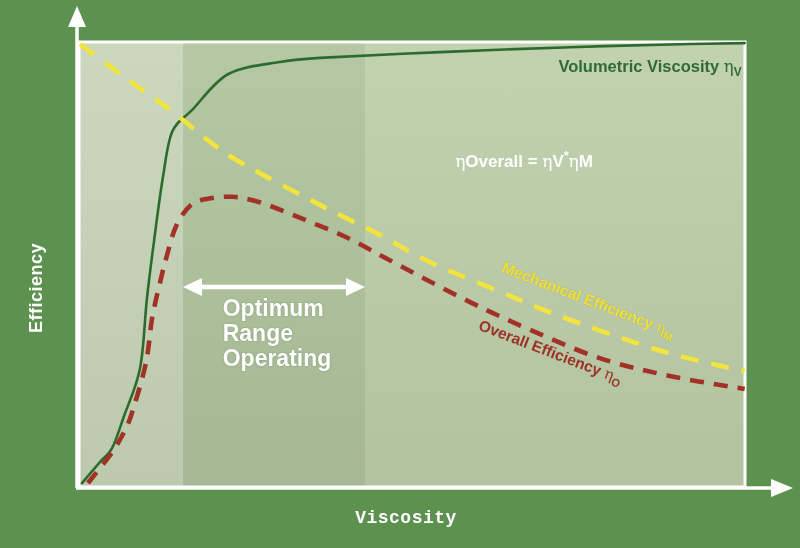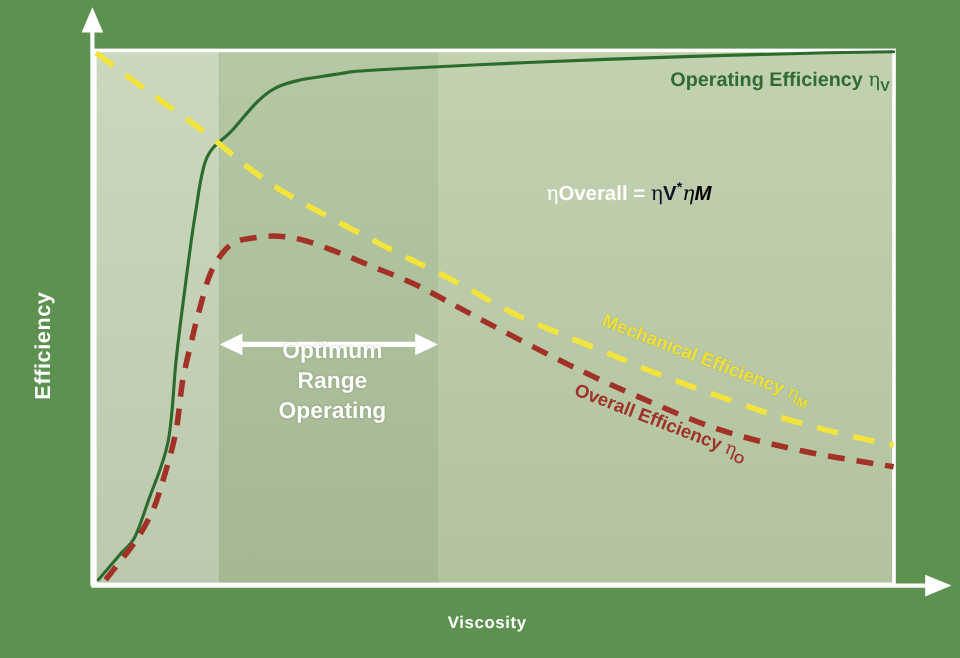--- a/index.html
+++ b/index.html
@@ -12,33 +12,33 @@
     background-image:linear-gradient(180deg,rgba(255,255,255,.09),rgba(0,0,0,.05));}
   .zone-left{left:80px;width:103px;background-color:#c7d4b7;}
   .zone-mid{left:183px;width:182px;background-color:#aec29b;}
   .zone-right{left:365px;width:381px;background-color:#bccda8;}
   svg{position:absolute;left:0;top:0;}
   .txt{position:absolute;transform:translate(-50%,-50%);white-space:nowrap;font-weight:bold;}
   .sym{font-family:"DejaVu Serif",serif;font-weight:normal;}
   sub{font-size:.72em;}
   .y-axis-label{left:36px;top:288px;transform:translate(-50%,-50%) rotate(-90deg);
     color:#ffffff;font-size:18px;letter-spacing:.5px;}
-  .x-axis-label{left:406px;top:518px;color:#ffffff;font-size:14px;letter-spacing:.5px;}
+  .x-axis-label{left:406px;top:518px;color:#ffffff;font-size:18px;letter-spacing:.5px;font-family:Liberation Mono, monospace;}
   .volumetric-label{left:650px;top:68px;color:#2f6b33;font-size:16.5px;}
   .formula{left:524px;top:160px;font-size:17px;}
   .f-red{color:#ffffff;}
-  .f-green{color:#0f172a;margin-top:26px;}
-  .f-yellow{color:#000000;font-style:italic;}
+  .f-green{color:#ffffff;margin-top:26px;}
+  .f-yellow{color:#ffffff;}
   .formula sup{font-size:.7em;}
   .mechanical-label{left:588px;top:301px;color:#efe13c;font-size:15.5px;
     transform:translate(-50%,-50%) rotate(21deg);text-shadow:0 0 1px rgba(90,85,0,.35);}
   .overall-label{left:550px;top:353px;color:#9e3128;font-size:15.5px;
     transform:translate(-50%,-50%) rotate(21deg);}
-  .optimum-block{position:absolute;left:277px;top:280px;transform:translateX(-50%);
-    text-align:center;color:#ffffff;font-weight:bold;font-size:19px;line-height:25px;
+  .optimum-block{position:absolute;left:277px;top:296px;transform:translateX(-50%);
+    text-align:left;color:#ffffff;font-weight:bold;font-size:23px;line-height:25px;
     text-shadow:0 0 2px rgba(60,90,50,.4);}
 </style>
 </head>
 <body>
 
 <div id="canvas">
 
   <div class="zone zone-left"></div>
   <div class="zone zone-mid"></div>
   <div class="zone zone-right"></div>
@@ -59,21 +59,21 @@
 
     <line x1="198" y1="287" x2="350" y2="287" stroke="#ffffff" stroke-width="4.5"></line>
     <polygon points="183,287 202,278 202,296" fill="#ffffff"></polygon>
     <polygon points="365,287 346,278 346,296" fill="#ffffff"></polygon>
   </svg>
 
   <div class="txt y-axis-label">Efficiency</div>
   <div class="txt x-axis-label">Viscosity</div>
 
   <div class="txt volumetric-label">
-    <span>Operating Efficiency </span><span class="sym">η</span><sub>V</sub>
+    <span>Volumetric Viscosity </span><span class="sym">η</span><sub>V</sub>
   </div>
   <div class="txt mechanical-label">
     <span>Mechanical Efficiency </span><span class="sym">η</span><sub>M</sub>
   </div>
   <div class="txt overall-label">
     <span>Overall Efficiency </span><span class="sym">η</span><sub>O</sub>
   </div>
 
   <div class="txt formula">
     <span class="f-red"><span class="sym">η</span><span>Overall</span><span> = </span></span><span class="f-green"><span class="sym">η</span><span>V</span><sup>*</sup></span><span class="f-yellow"><span class="sym">η</span><span>M</span></span>

